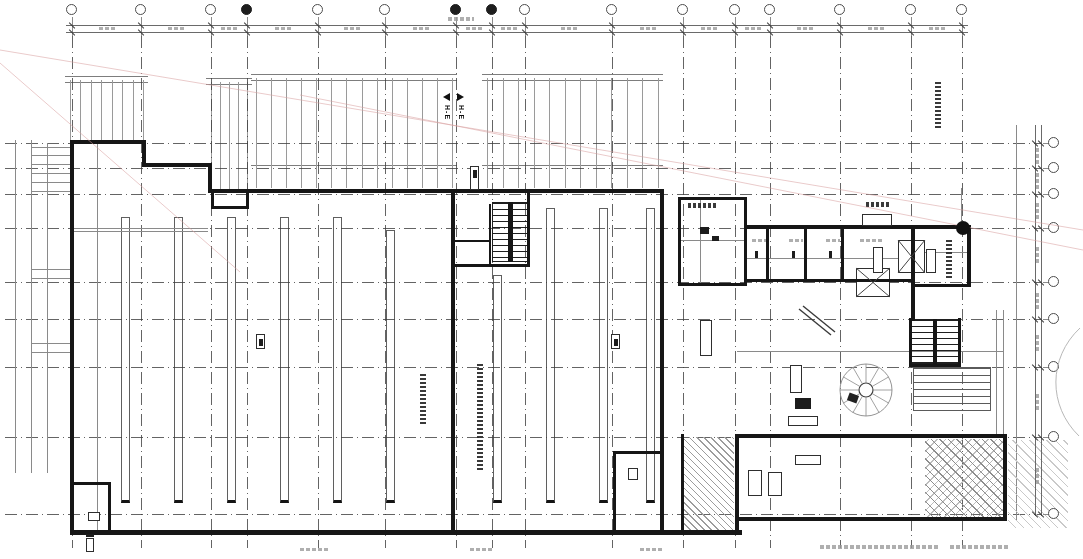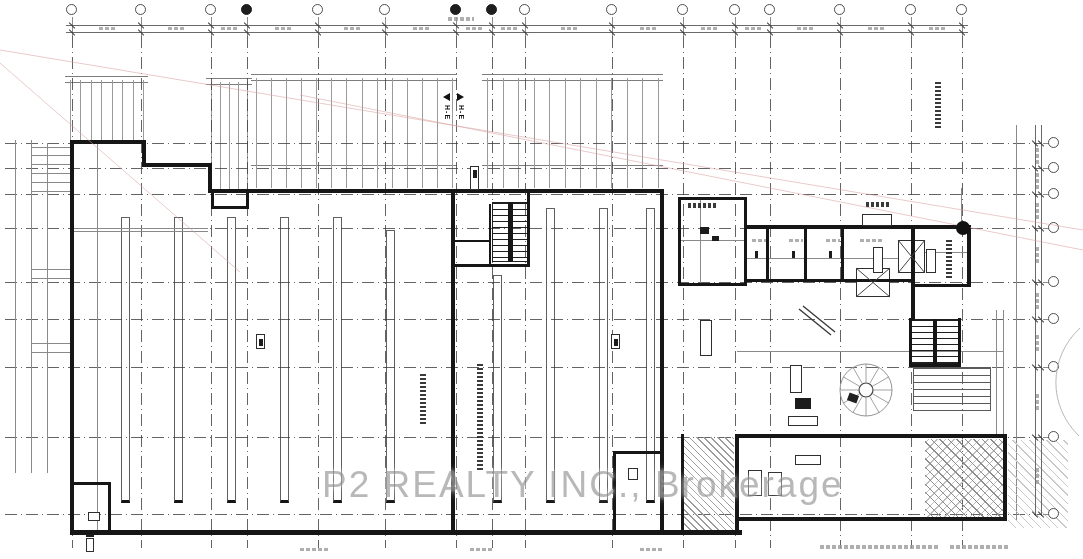--- a/index.html
+++ b/index.html
@@ -69,21 +69,20 @@
       <line x1="859" y1="390" x2="840" y2="390" stroke="#8a8a8a" stroke-width="0.8"></line>
       <line x1="859.937822173509" y1="386.5" x2="843.4833395016046" y2="377" stroke="#8a8a8a" stroke-width="0.8"></line>
       <line x1="862.5" y1="383.93782217350895" x2="853" y2="367.48333950160463" stroke="#8a8a8a" stroke-width="0.8"></line>
       <line x1="866" y1="383" x2="866" y2="364" stroke="#8a8a8a" stroke-width="0.8"></line>
       <line x1="869.5" y1="383.93782217350895" x2="879" y2="367.4833395016046" stroke="#8a8a8a" stroke-width="0.8"></line>
       <line x1="872.062177826491" y1="386.5" x2="888.5166604983954" y2="377" stroke="#8a8a8a" stroke-width="0.8"></line>
       <rect x="848" y="394" width="10" height="8" fill="#222" transform="rotate(20 853 398)"></rect>
       <path d="M1080,328 C1048,358 1048,406 1079,436" fill="none" stroke="#b8b8b8" stroke-width="1"></path>
       <circle cx="963" cy="228" r="7" fill="#111"></circle>
     </svg>
-  <div id="wm" class="abs" style="left: 322px; top: 464px;">P2 REALTY INC., Brokerage</div>
 <div class="abs rail" style="left: 65px; top: 76px; width: 83px; height: 1px;"></div>
     <div class="abs rail" style="left: 65px; top: 82px; width: 83px; height: 1px;"></div>
     <div class="abs dockline" style="left: 70px; top: 80px; width: 1px; height: 60px;"></div>
     <div class="abs dockline" style="left: 80px; top: 80px; width: 1px; height: 60px;"></div>
     <div class="abs dockline" style="left: 91px; top: 80px; width: 1px; height: 60px;"></div>
     <div class="abs dockline" style="left: 101px; top: 80px; width: 1px; height: 60px;"></div>
     <div class="abs dockline" style="left: 112px; top: 80px; width: 1px; height: 60px;"></div>
     <div class="abs dockline" style="left: 122px; top: 80px; width: 1px; height: 60px;"></div>
     <div class="abs dockline" style="left: 133px; top: 80px; width: 1px; height: 60px;"></div>
     <div class="abs dockline" style="left: 143px; top: 80px; width: 1px; height: 60px;"></div>

